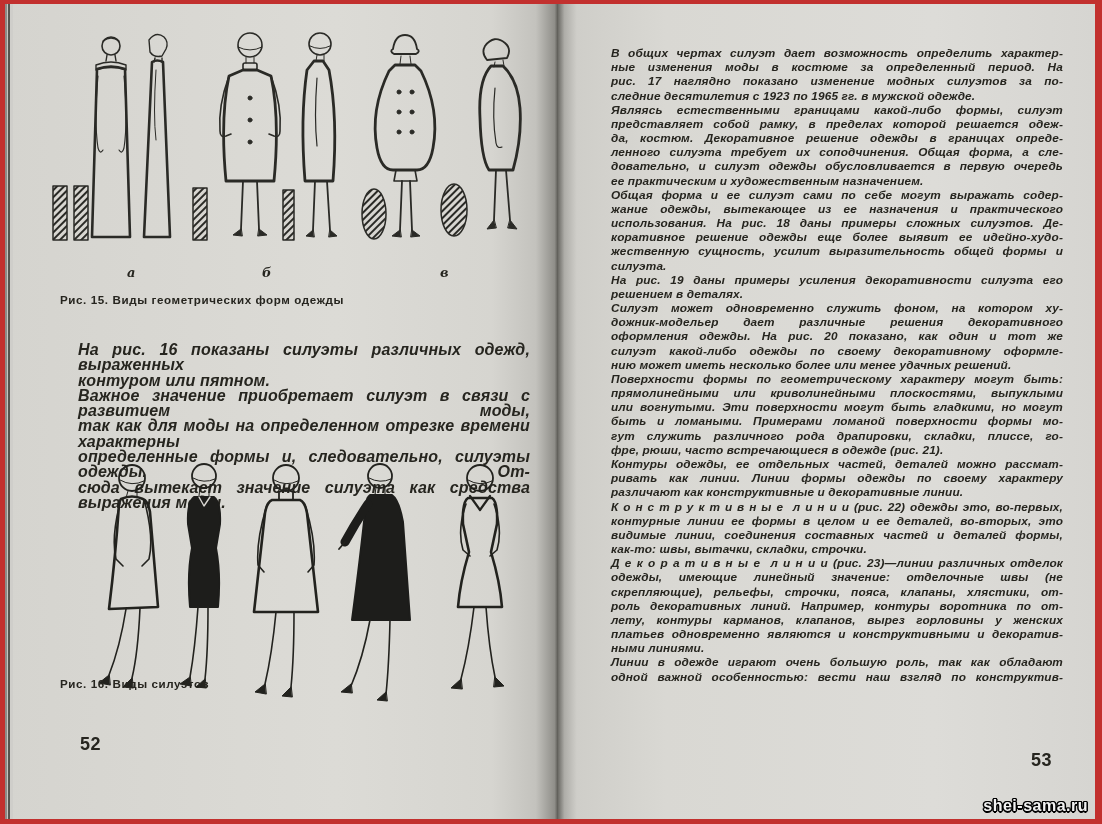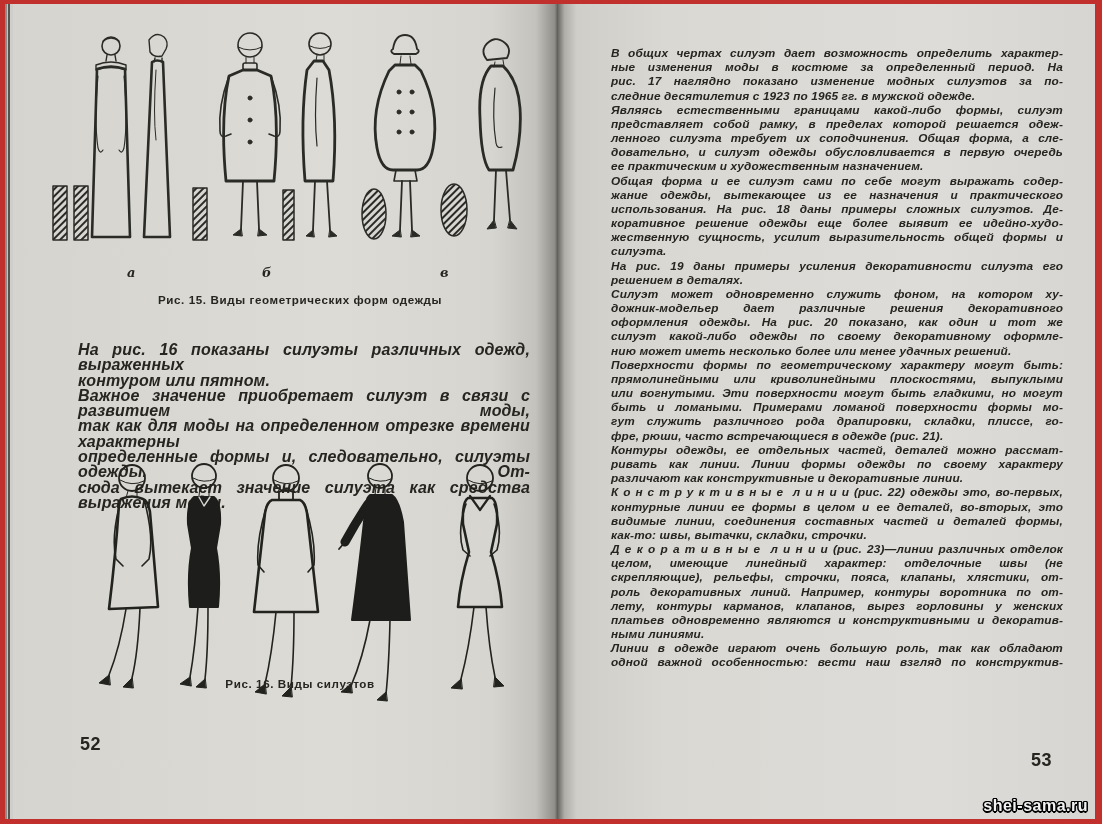--- a/index.html
+++ b/index.html
@@ -11,21 +11,21 @@
   .page-right{position:absolute;left:553px;top:0;width:537px;height:815px;
     background:linear-gradient(90deg,#6b6a65 0%,#aeada8 1.2%,#cfcec9 3.5%,#d9d8d3 20%,#dddcd8 70%,#d6d5d1 100%);}
   .scan-edge-left{position:absolute;left:0;top:0;width:8px;height:815px;
     background:repeating-linear-gradient(90deg,#8c8b87 0 2px,#c6c5c0 2px 3px,#55544f 3px 5px,#cfceca 5px 8px);}
   .ink{color:var(--ink,#26251f);}
   .tcol{position:absolute;}
   .tline{font-weight:700;white-space:pre-wrap;text-align:justify;text-align-last:justify;letter-spacing:.15px;font-style:italic;}
   .tline.pend{text-align-last:left;}
   .right-col .tline{font-size:11.8px;line-height:14.17px;}
   .left-col .tline{font-size:16px;line-height:15.3px;}
-  .caption{position:absolute;font-weight:700;font-size:11.6px;letter-spacing:.6px;text-align:center;}
+  .caption{position:absolute;font-weight:700;font-size:11.6px;letter-spacing:.6px;text-align:left;}
   .figlabel{position:absolute;font-family:"DejaVu Serif",serif;font-style:italic;font-weight:700;font-size:13px;}
   .pagenum{position:absolute;font-weight:700;font-size:18px;letter-spacing:.5px;}
   .watermark{position:absolute;right:7px;bottom:4px;font-weight:700;font-size:16px;letter-spacing:.5px;color:#f2f2f2;
     text-shadow:-1.5px 0 #000,1.5px 0 #000,0 -1.5px #000,0 1.5px #000,-1px -1px #000,1px -1px #000,-1px 1px #000,1px 1px #000;}
   svg{position:absolute;}
   svg *{vector-effect:non-scaling-stroke;}
 </style>
 </head>
 <body>
 
@@ -194,20 +194,21 @@
 
     <div class="pagenum ink" style="left:75px;top:730px">52</div>
 
     <div class="tcol right-col ink" id="right-text" style="left:606px;top:42px;width:452px">
         <div class="tline">В общих чертах силуэт дает возможность определить характер-</div>
         <div class="tline">ные изменения моды в костюме за определенный период. На</div>
         <div class="tline">рис. 17 наглядно показано изменение модных силуэтов за по-</div>
         <div class="tline pend">следние десятилетия с 1923 по 1965 гг. в мужской одежде.</div>
         <div class="tline">Являясь естественными границами какой-либо формы, силуэт</div>
         <div class="tline">представляет собой рамку, в пределах которой решается одеж-</div>
+        <div class="tline">да, костюм. Декоративное решение одежды в границах опреде-</div>
         <div class="tline">ленного силуэта требует их соподчинения. Общая форма, а сле-</div>
         <div class="tline">довательно, и силуэт одежды обусловливается в первую очередь</div>
         <div class="tline pend">ее практическим и художественным назначением.</div>
         <div class="tline">Общая форма и ее силуэт сами по себе могут выражать содер-</div>
         <div class="tline">жание одежды, вытекающее из ее назначения и практического</div>
         <div class="tline">использования. На рис. 18 даны примеры сложных силуэтов. Де-</div>
         <div class="tline">коративное решение одежды еще более выявит ее идейно-худо-</div>
         <div class="tline">жественную сущность, усилит выразительность общей формы и</div>
         <div class="tline pend">силуэта.</div>
         <div class="tline">На рис. 19 даны примеры усиления декоративности силуэта его</div>
@@ -224,21 +225,21 @@
         <div class="tline">гут служить различного рода драпировки, складки, плиссе, го-</div>
         <div class="tline pend">фре, рюши, часто встречающиеся в одежде (рис. 21).</div>
         <div class="tline">Контуры одежды, ее отдельных частей, деталей можно рассмат-</div>
         <div class="tline">ривать как линии. Линии формы одежды по своему характеру</div>
         <div class="tline pend">различают как конструктивные и декоративные линии.</div>
         <div class="tline">К о н с т р у к т и в н ы е  л и н и и (рис. 22) одежды это, во-первых,</div>
         <div class="tline">контурные линии ее формы в целом и ее деталей, во-вторых, это</div>
         <div class="tline">видимые линии, соединения составных частей и деталей формы,</div>
         <div class="tline pend">как-то: швы, вытачки, складки, строчки.</div>
         <div class="tline">Д е к о р а т и в н ы е  л и н и и (рис. 23)—линии различных отделок</div>
-        <div class="tline">целом, имеющие линейный характер: отделочные швы (не</div>
+        <div class="tline">одежды, имеющие линейный значение: отделочные швы (не</div>
         <div class="tline">скрепляющие), рельефы, строчки, пояса, клапаны, хлястики, от-</div>
         <div class="tline">роль декоративных линий. Например, контуры воротника по от-</div>
         <div class="tline">лету, контуры карманов, клапанов, вырез горловины у женских</div>
         <div class="tline">платьев одновременно являются и конструктивными и декоратив-</div>
         <div class="tline pend">ными линиями.</div>
         <div class="tline">Линии в одежде играют очень большую роль, так как обладают</div>
         <div class="tline">одной важной особенностью: вести наш взгляд по конструктив-</div>
       </div>
 
     <div class="pagenum ink" style="left:1026px;top:746px">53</div>

